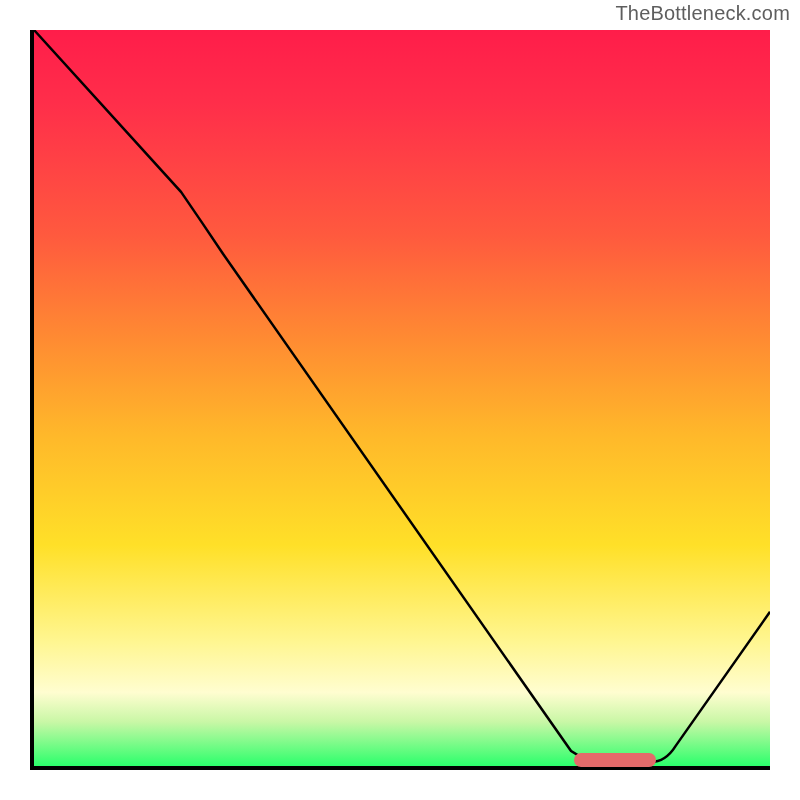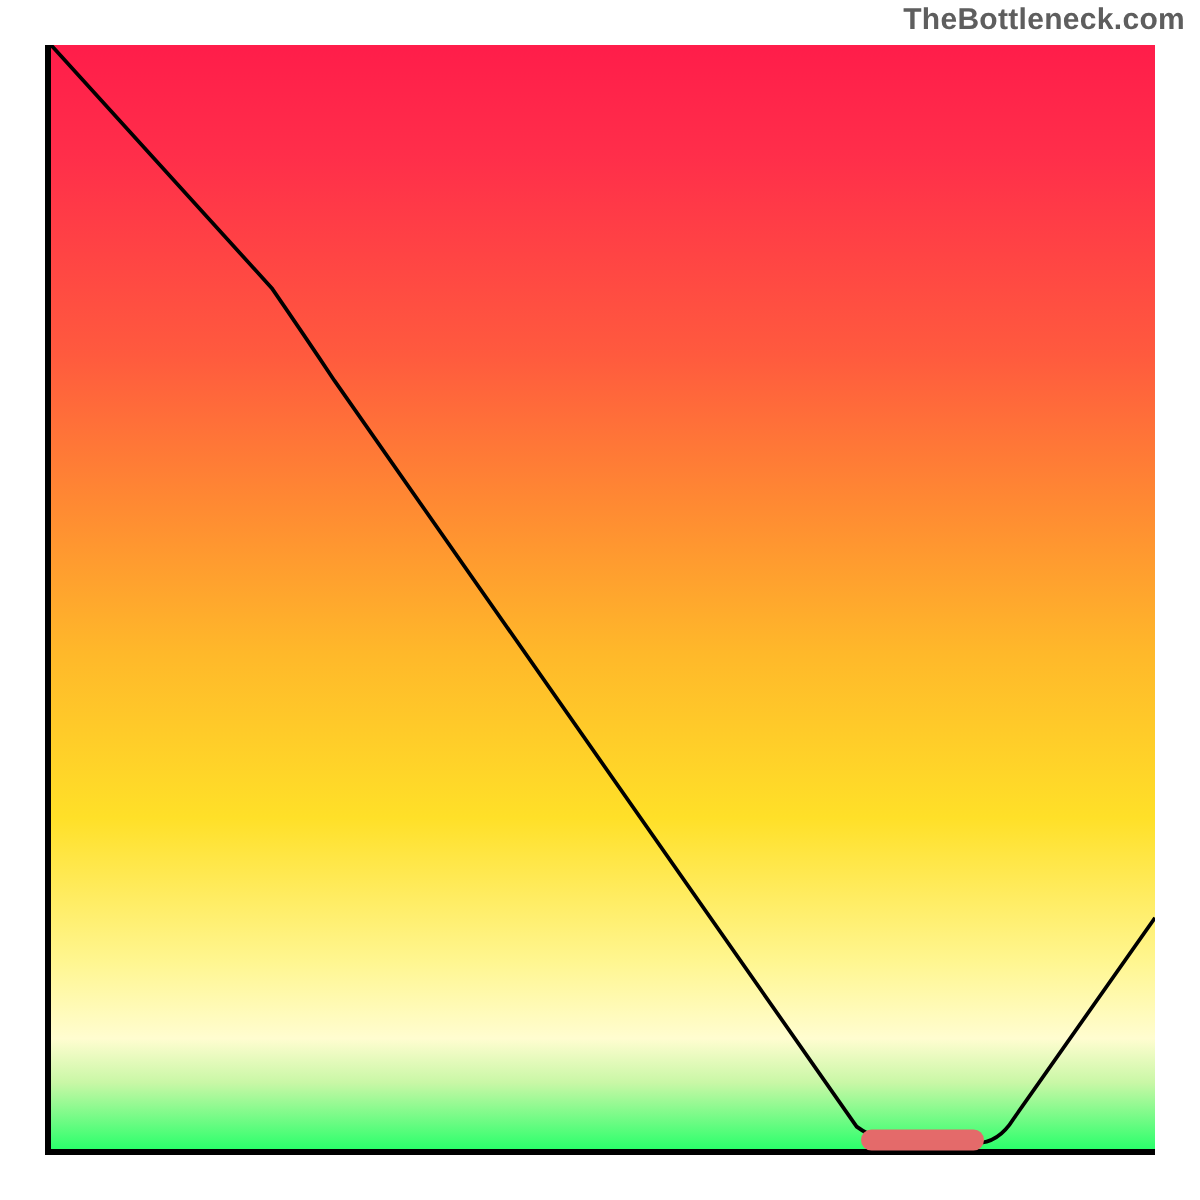--- a/index.html
+++ b/index.html
@@ -4,21 +4,21 @@
 <style>
   * { margin: 0; padding: 0; box-sizing: border-box; }
   html, body { width: 800px; height: 800px; overflow: hidden; background: #fff; }
   .wrap { position: relative; width: 800px; height: 800px; }
   .attribution {
     position: absolute;
     top: 2px;
     right: 10px;
     font-family: Arial, Helvetica, sans-serif;
     font-size: 20px;
-    font-weight: bold;
+    font-weight: normal;
     color: #5e5e5e;
     letter-spacing: 0.2px;
   }
   .plot-area {
     position: absolute;
     left: 30px;
     top: 30px;
     width: 740px;
     height: 740px;
     border-left: 4px solid #000;

